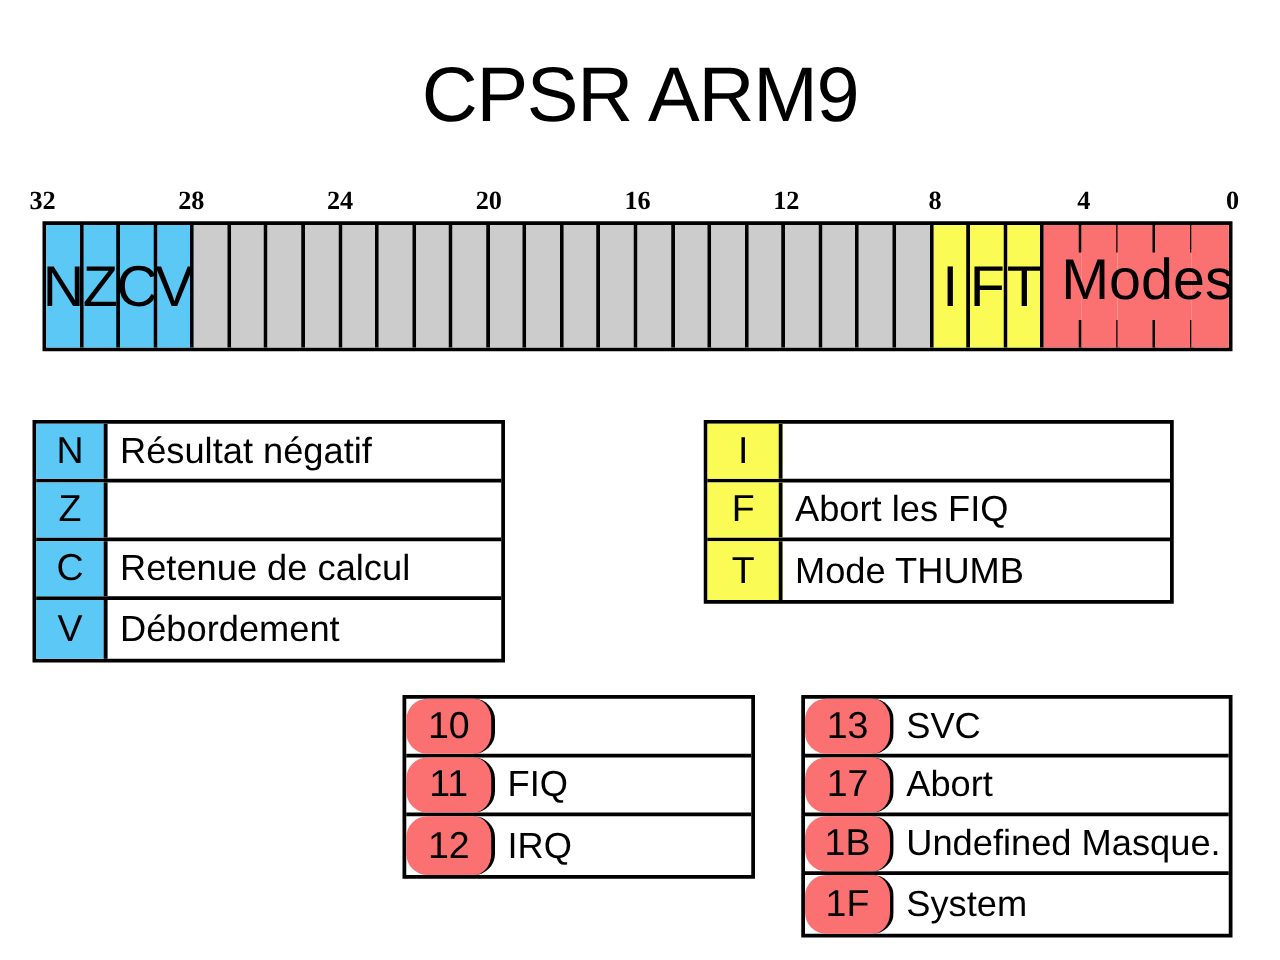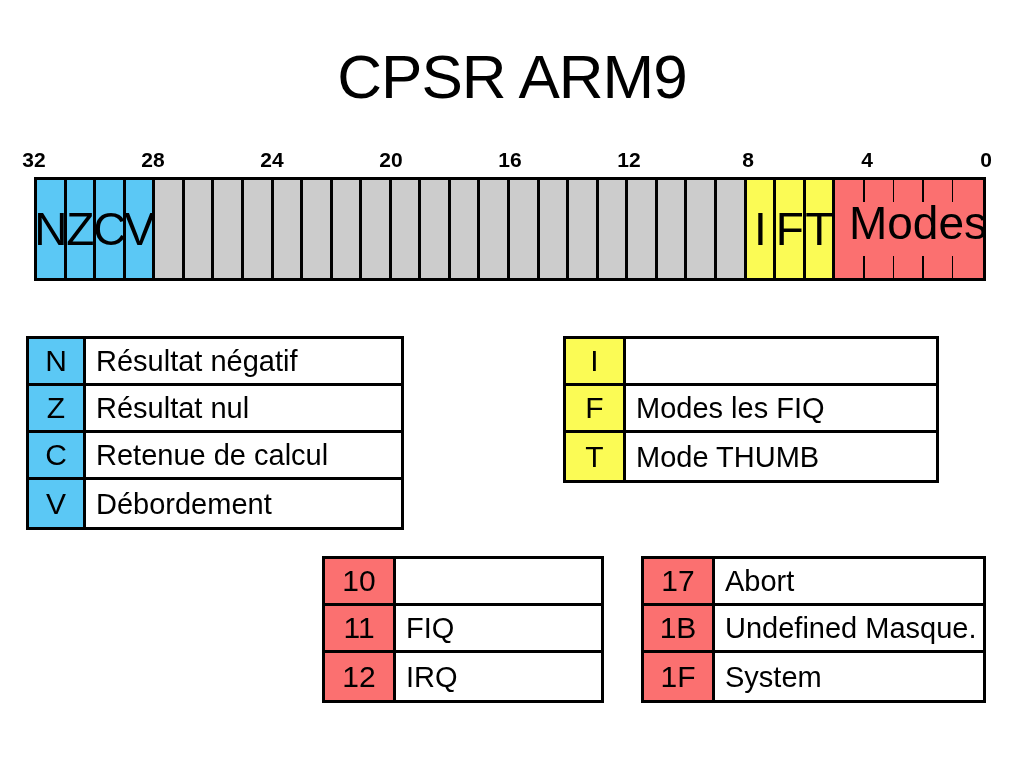--- a/index.html
+++ b/index.html
@@ -30,20 +30,21 @@
     white-space: nowrap;
   }
 
   
   #bit-scale {
     position: absolute;
     left: 34px;
     top: 149px;
     width: 952px;
     height: 26px;
+    font-family: Liberation Serif, serif;
   }
   .bit-tick {
     position: absolute;
     top: 0;
     font-size: 21px;
     line-height: 22px;
     font-weight: 700;
     text-align: center;
     white-space: nowrap;
   }
@@ -140,21 +141,21 @@
     display: flex;
     align-items: center;
     padding-left: 10px;
     font-size: 29px;
     line-height: 30px;
     white-space: nowrap;
     box-sizing: border-box;
   }
   .key-blue   { background: #5BC8F5; }
   .key-yellow { background: #FBFB55; }
-  .key-red    { background: #FB7070; }
+  .key-red    { background: #FB7070; border-radius: 17px; }
 
   
   #flags-table  { left: 26px;  top: 336px; width: 378px; }
   #flags-table  .legend-row { height: 47px; }
   #flags-table  .legend-key { width: 57px; }
 
   #masks-table  { left: 563px; top: 336px; width: 376px; }
   #masks-table  .legend-row { height: 47px; }
   #masks-table  .legend-key { width: 60px; }
 
@@ -233,39 +234,38 @@
   </div>
 <div id="modes-label">Modes</div>
 
 <div class="legend-table" id="flags-table">
     <div class="legend-row">
       <div class="legend-key key-blue">N</div>
       <div class="legend-val">Résultat négatif</div>
     </div>
     <div class="legend-row">
       <div class="legend-key key-blue">Z</div>
-      <div class="legend-val">Résultat nul</div>
     </div>
     <div class="legend-row">
       <div class="legend-key key-blue">C</div>
       <div class="legend-val">Retenue de calcul</div>
     </div>
     <div class="legend-row">
       <div class="legend-key key-blue">V</div>
       <div class="legend-val">Débordement</div>
     </div>
   </div>
 
 <div class="legend-table" id="masks-table">
     <div class="legend-row">
       <div class="legend-key key-yellow">I</div>
     </div>
     <div class="legend-row">
       <div class="legend-key key-yellow">F</div>
-      <div class="legend-val">Modes les FIQ</div>
+      <div class="legend-val">Abort les FIQ</div>
     </div>
     <div class="legend-row">
       <div class="legend-key key-yellow">T</div>
       <div class="legend-val">Mode THUMB</div>
     </div>
   </div>
 
 <div class="legend-table" id="modes-table-left">
     <div class="legend-row">
       <div class="legend-key key-red">10</div>
@@ -274,20 +274,24 @@
       <div class="legend-key key-red">11</div>
       <div class="legend-val">FIQ</div>
     </div>
     <div class="legend-row">
       <div class="legend-key key-red">12</div>
       <div class="legend-val">IRQ</div>
     </div>
   </div>
 <div class="legend-table" id="modes-table-right">
     <div class="legend-row">
+      <div class="legend-key key-red">13</div>
+      <div class="legend-val">SVC</div>
+    </div>
+    <div class="legend-row">
       <div class="legend-key key-red">17</div>
       <div class="legend-val">Abort</div>
     </div>
     <div class="legend-row">
       <div class="legend-key key-red">1B</div>
       <div class="legend-val">Undefined Masque.</div>
     </div>
     <div class="legend-row">
       <div class="legend-key key-red">1F</div>
       <div class="legend-val">System</div>

